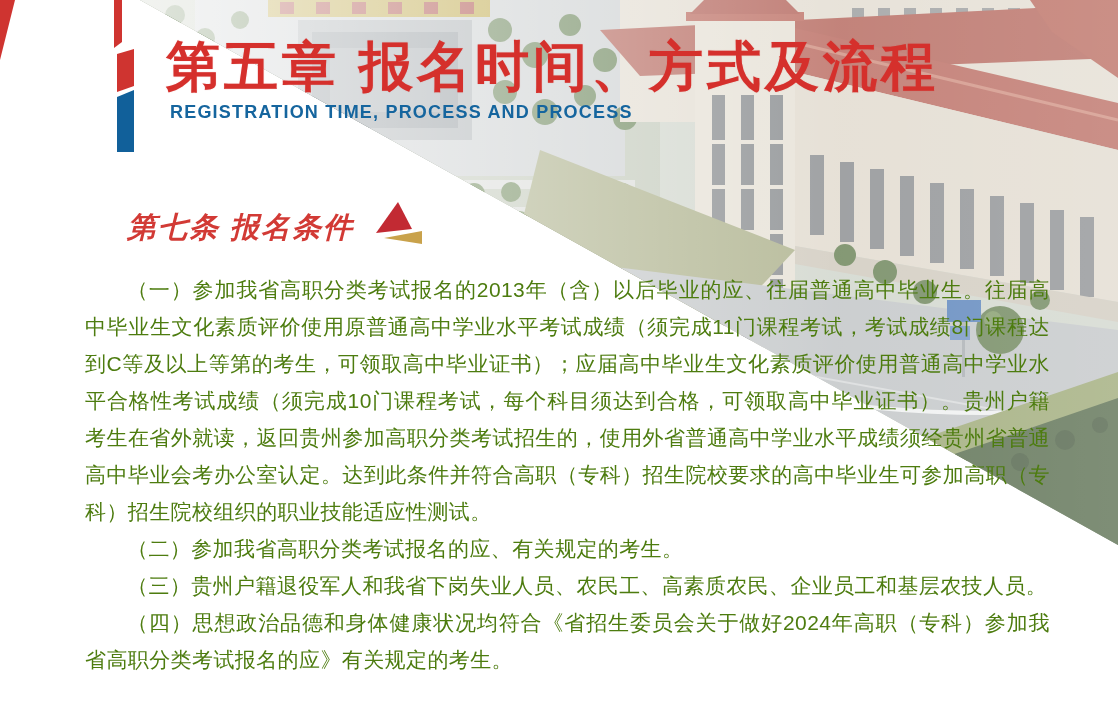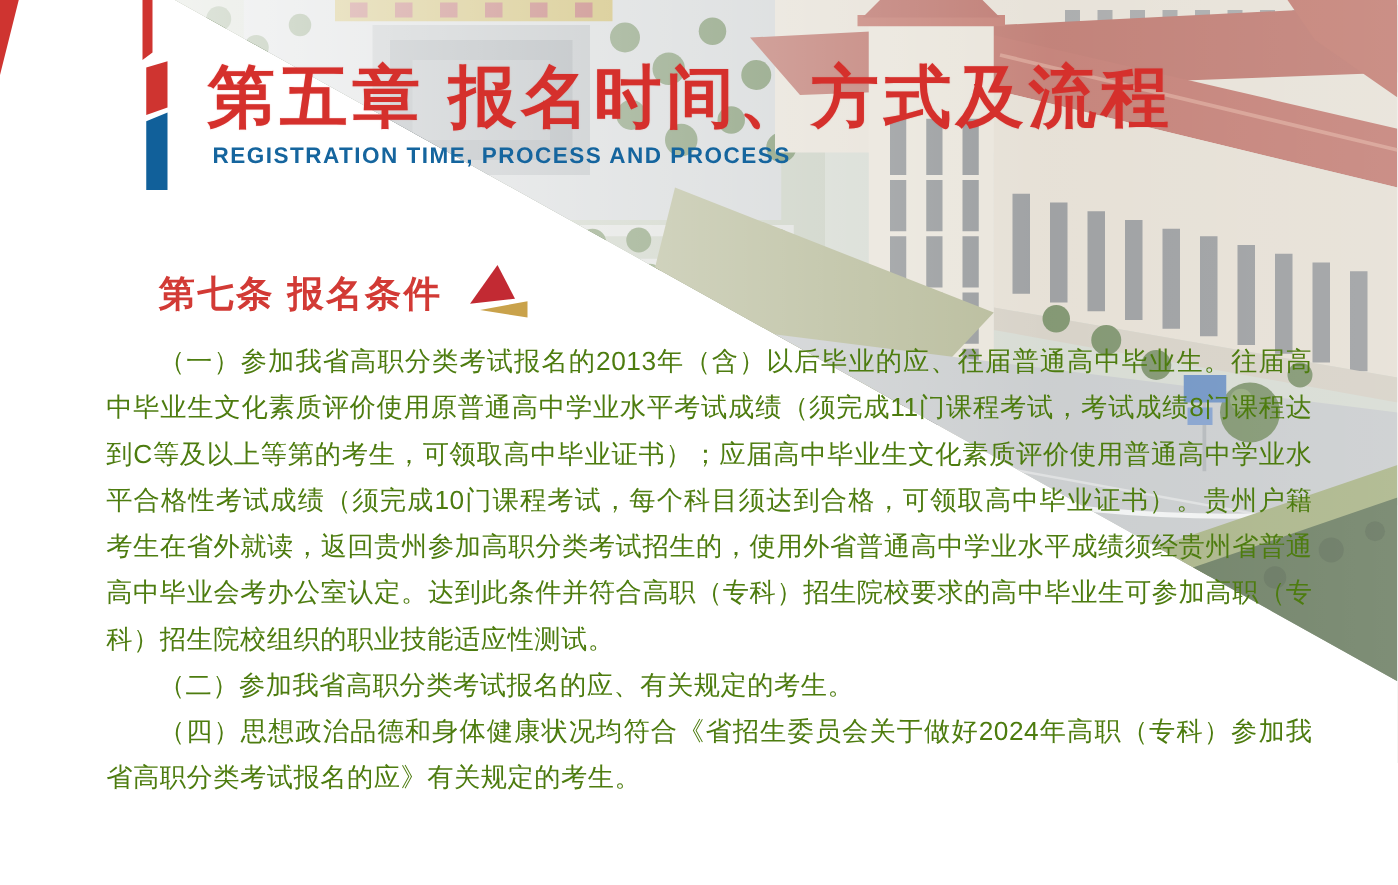--- a/index.html
+++ b/index.html
@@ -8,34 +8,34 @@
     width:1118px;height:708px;
     background:#ffffff;
     overflow:hidden;
     font-family:"Liberation Sans", sans-serif;
   }
   
   .banner{position:absolute;top:0;left:0;width:1118px;height:545px;}
   
   .accent{position:absolute;top:0;left:0;width:200px;height:170px;}
   
-  .title-block{position:absolute;top:48px;left:166px;width:940px;}
+  .title-block{position:absolute;top:36px;left:166px;width:940px;}
   .chapter-title{
     margin:0;
     font-size:54px;line-height:60px;font-weight:bold;
     letter-spacing:4px;color:#d5302c;white-space:nowrap;
     text-shadow:0 0 1px rgba(213,48,44,.4);
   }
   .chapter-subtitle{
     margin-top:6px;margin-left:4px;
     font-size:18px;font-weight:bold;letter-spacing:1.2px;
     color:#15659e;white-space:nowrap;
   }
   
-  .section-head{position:absolute;top:214px;left:127px;display:flex;align-items:center;}
+  .section-head{position:absolute;top:204px;left:127px;display:flex;align-items:flex-end;font-style:italic;}
   .section-heading{
     margin:0;font-size:29px;font-weight:bold;letter-spacing:2px;
     color:#d23a35;white-space:nowrap;
   }
   .flag-icon{margin-left:18px;margin-top:-2px;}
   
   .body-text{
     position:absolute;top:271px;left:85px;width:965px;
     font-size:21px;line-height:37px;letter-spacing:.4px;
     color:#4d7c0f;
@@ -222,16 +222,17 @@
     <h2 class="section-heading">第七条 报名条件</h2>
     <svg class="flag-icon" width="52" height="46" viewBox="0 0 52 46">
       <polygon points="26,0 40,27 4,31" fill="#c22a33"></polygon>
       <polygon points="12,36 50,29 50,42" fill="#c9a24b"></polygon>
     </svg>
   </div>
 
   <div class="body-text">
     <p>（一）参加我省高职分类考试报名的2013年（含）以后毕业的应、往届普通高中毕业生。往届高中毕业生文化素质评价使用原普通高中学业水平考试成绩（须完成11门课程考试，考试成绩8门课程达到C等及以上等第的考生，可领取高中毕业证书）；应届高中毕业生文化素质评价使用普通高中学业水平合格性考试成绩（须完成10门课程考试，每个科目须达到合格，可领取高中毕业证书）。贵州户籍考生在省外就读，返回贵州参加高职分类考试招生的，使用外省普通高中学业水平成绩须经贵州省普通高中毕业会考办公室认定。达到此条件并符合高职（专科）招生院校要求的高中毕业生可参加高职（专科）招生院校组织的职业技能适应性测试。</p>
     <p>（二）参加我省高职分类考试报名的应、有关规定的考生。</p>
+    <p>（三）贵州户籍退役军人和我省下岗失业人员、农民工、高素质农民、企业员工和基层农技人员。</p>
     <p>（四）思想政治品德和身体健康状况均符合《省招生委员会关于做好2024年高职（专科）参加我省高职分类考试报名的应》有关规定的考生。</p>
   </div>
 
 </div>
 
 </body></html>

